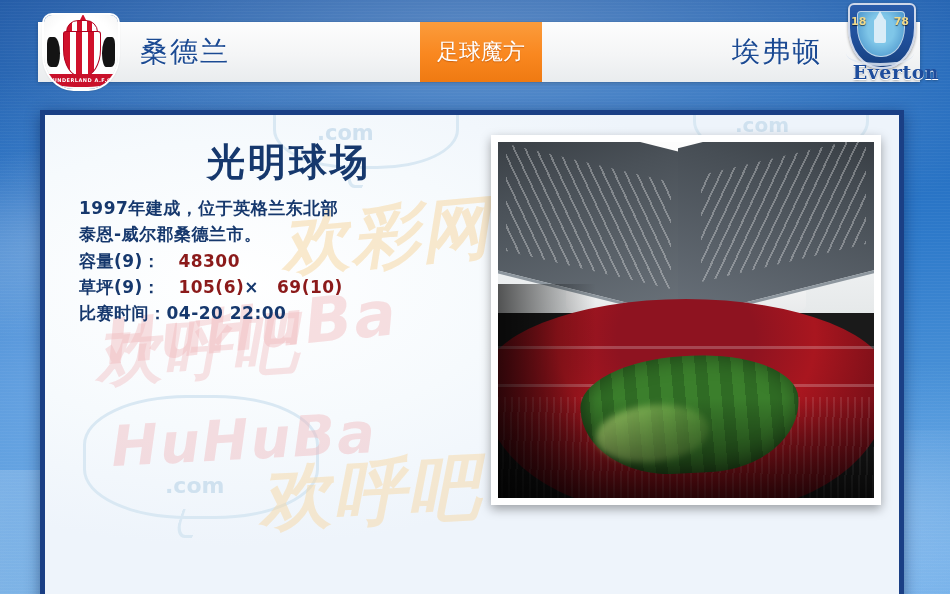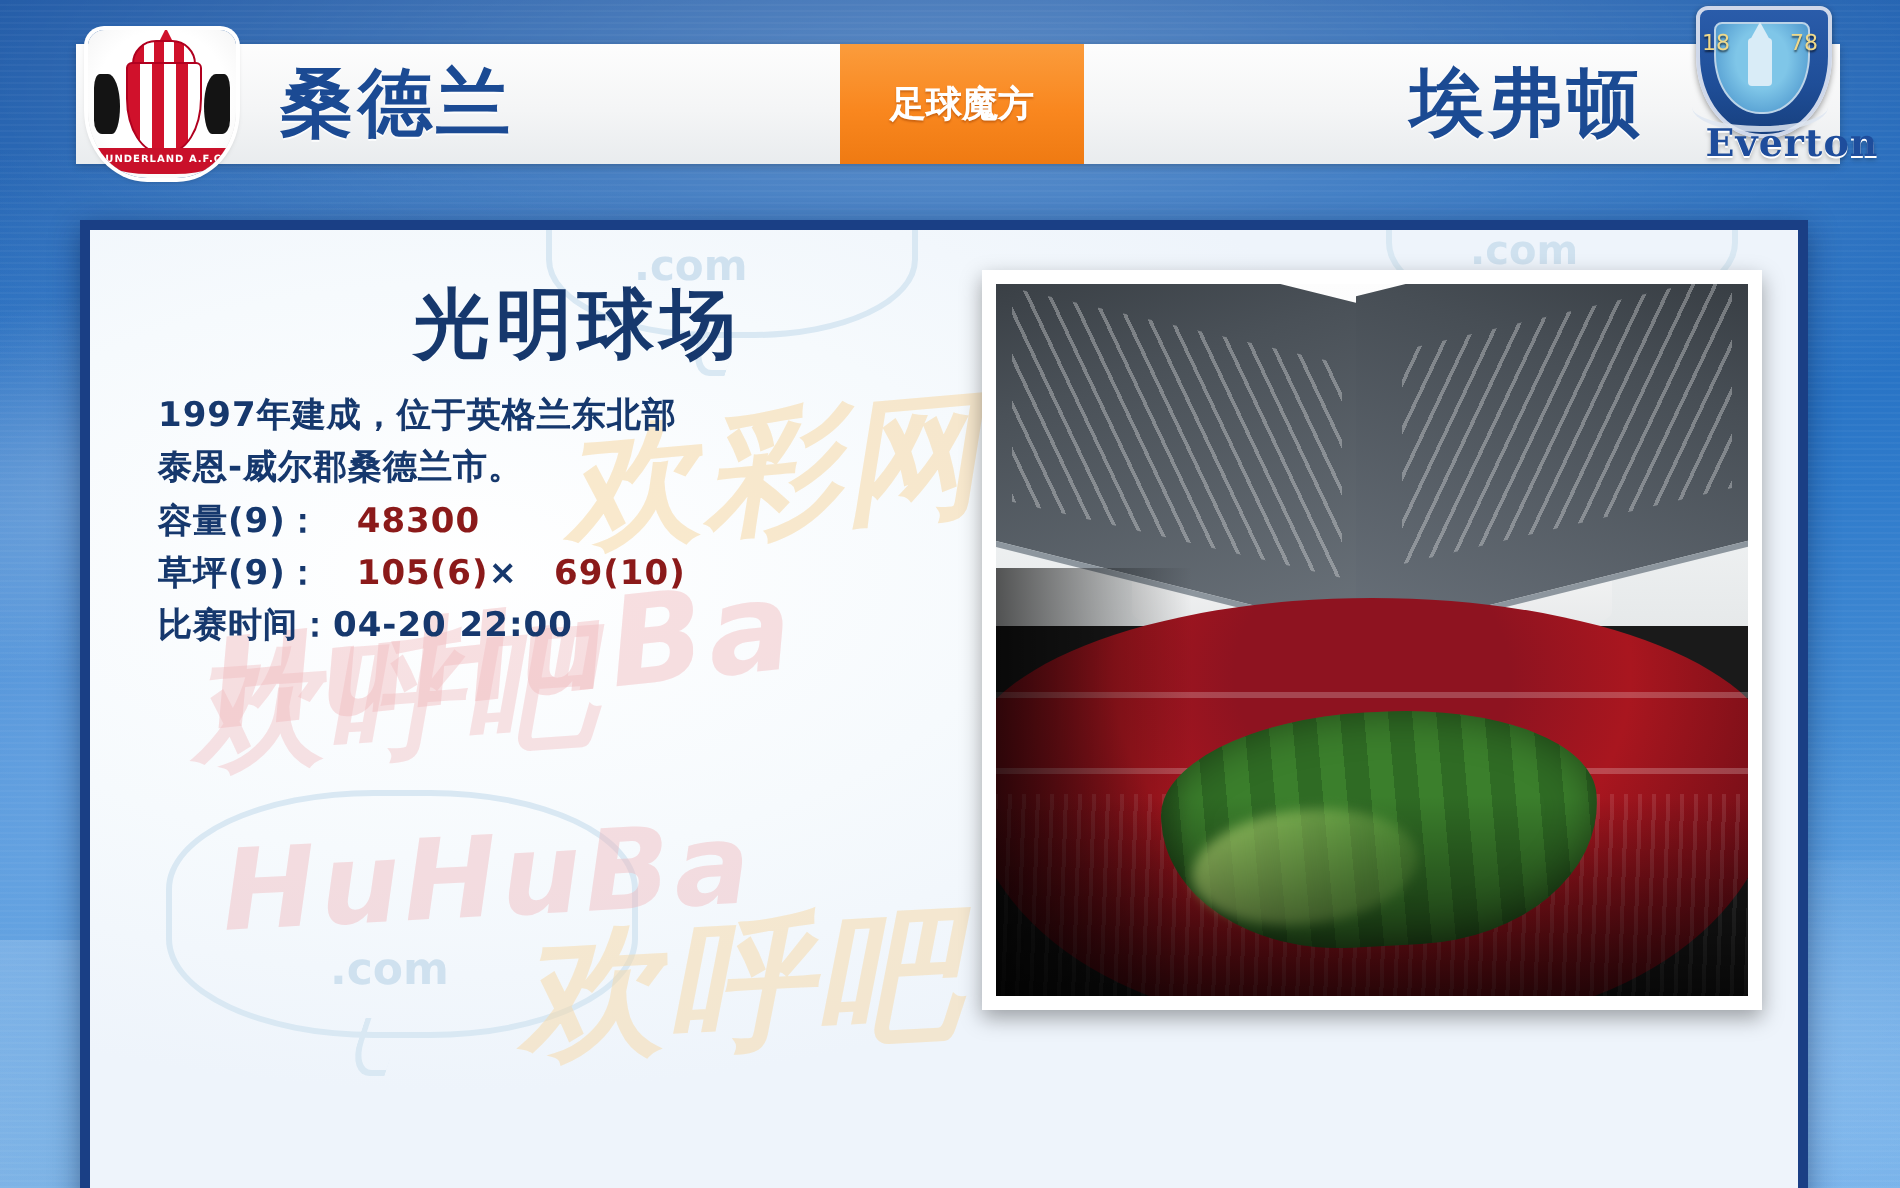--- a/index.html
+++ b/index.html
@@ -34,33 +34,33 @@
 
   
   #header{
     position:absolute;left:38px;top:22px;width:882px;height:60px;
     background:linear-gradient(180deg,#fdfdfd 0%,#f4f5f6 55%,#e9ecee 100%);
     display:flex;align-items:center;
     box-shadow:0 1px 4px rgba(0,0,0,.22);
   }
   .crest{flex:0 0 auto;width:86px;height:78px;position:relative;}
   .home-name,.away-name{
-    color:#1b4a93;font-weight:bold;font-size:37px;letter-spacing:2px;
+    color:#1b4a93;font-weight:normal;font-size:28px;letter-spacing:2px;
     text-shadow:0 1px 0 rgba(255,255,255,.8);
   }
   .home-name{margin-left:16px;}
   .away-name{margin-right:12px;}
   .spacer{flex:1 1 auto;}
   #site-logo{
     flex:0 0 auto;width:122px;height:60px;
     background:linear-gradient(180deg,#fb9c3c 0%,#f9871f 55%,#ef7a12 100%);
     display:flex;align-items:center;justify-content:center;
   }
   #site-logo .logo-text{
-    color:#ffffff;font-weight:bold;font-size:18px;letter-spacing:0px;
+    color:#ffffff;font-weight:normal;font-size:22px;letter-spacing:0px;
     text-shadow:0 1px 1px rgba(150,60,0,.45);
     font-family:"DejaVu Sans","Liberation Sans",sans-serif;
   }
 
   
   .sund{width:74px;height:74px;position:absolute;left:6px;top:2px;
     background:radial-gradient(circle at 50% 45%,#ffffff 0 60%,#f2f2f2 100%);
     border-radius:8px 8px 40% 40%/8px 8px 46% 46%;
     box-shadow:0 0 0 2px #ffffff,0 1px 3px rgba(0,0,0,.35);
     overflow:hidden;}
@@ -86,21 +86,21 @@
     background:linear-gradient(180deg,#2a5caa 0%,#1f4e98 60%,#17407f 100%);
     border:2px solid #cfd8ea;border-radius:6px 6px 48% 48%/6px 6px 62% 62%;
     box-shadow:0 1px 3px rgba(0,0,0,.4);}
   .ever .inner{position:absolute;left:23px;top:12px;width:46px;height:44px;
     background:radial-gradient(ellipse at 50% 40%,#7fc6e8 0 40%,#3d87c4 100%);
     border-radius:4px 4px 48% 48%/4px 4px 64% 64%;border:1px solid #bcd4e8;}
   .ever .tw{position:absolute;left:40px;top:20px;width:12px;height:24px;background:#d9ecf7;
     border-radius:2px;}
   .ever .tw:before{content:"";position:absolute;left:1px;top:-8px;width:0;height:0;
     border-left:5px solid transparent;border-right:5px solid transparent;border-bottom:9px solid #d9ecf7;}
-  .ever .y18,.ever .y78{position:absolute;top:16px;color:#f0d98a;font-size:11px;font-weight:normal;
+  .ever .y18,.ever .y78{position:absolute;top:16px;color:#f0d98a;font-size:11px;font-weight:bold;
     text-shadow:0 1px 1px rgba(0,0,0,.6);}
   .ever .y18{left:17px;} .ever .y78{right:17px;}
   .ever .lau{position:absolute;left:12px;top:42px;width:68px;height:22px;
     border-bottom:3px solid #dfe7f2;border-radius:0 0 50% 50%;opacity:.85;}
   .ever .word{position:absolute;left:16px;top:62px;width:92px;text-align:center;
     color:#1e4d9c;font-weight:bold;font-size:19px;letter-spacing:.5px;
     font-family:"DejaVu Serif","Liberation Serif",serif;
     text-shadow:0 1px 0 #ffffff,0 2px 2px rgba(0,0,0,.25);}
 
   

